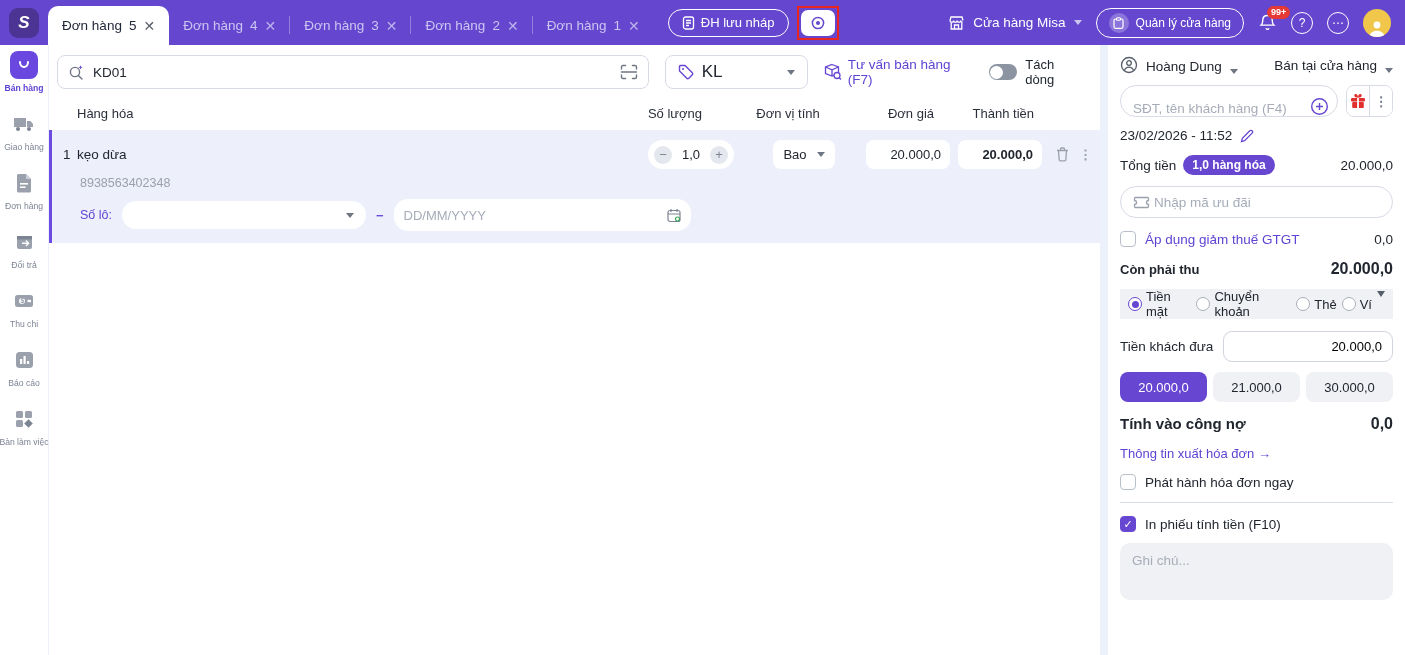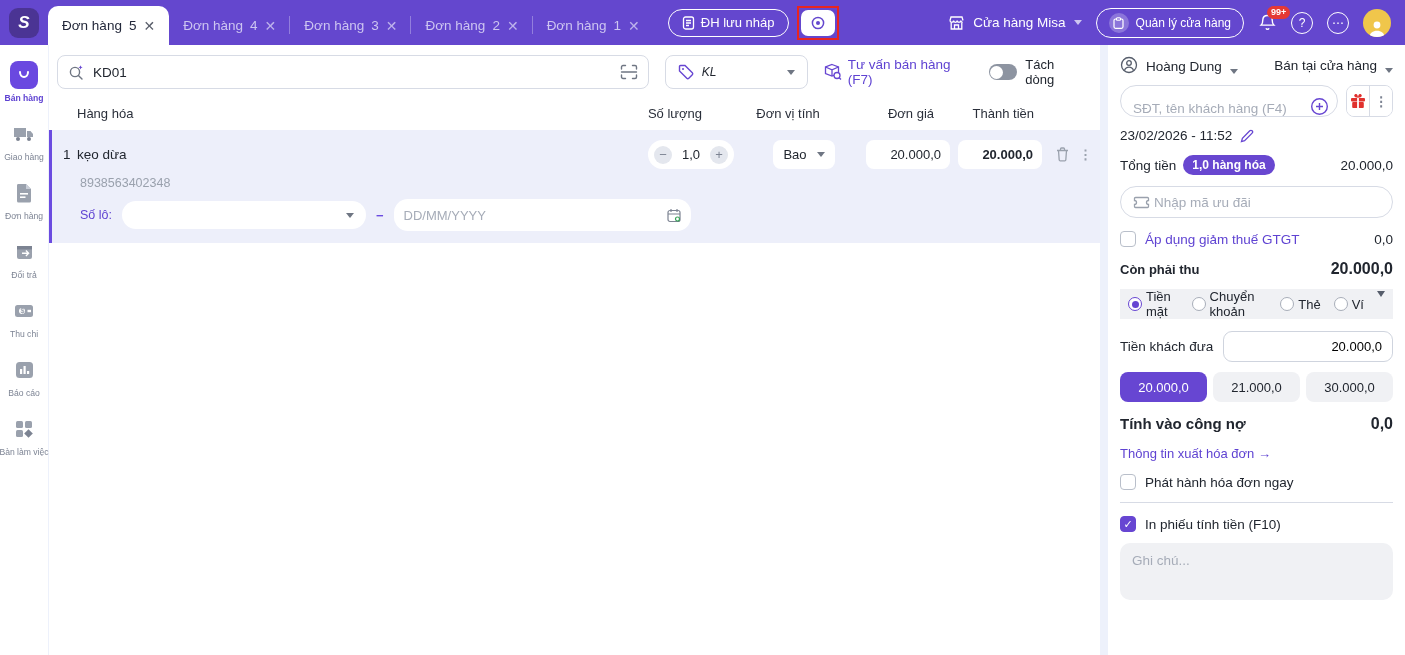--- a/index.html
+++ b/index.html
@@ -29,37 +29,37 @@
                 height:30px; padding:0 12px; font-size:12px; background:transparent; cursor:pointer; }
   .manage-btn .mb-ic { width:20px; height:20px; border-radius:50%; background:rgba(255,255,255,.25); display:flex; align-items:center; justify-content:center; }
   .bell-wrap { position:relative; cursor:pointer; }
   .badge { position:absolute; top:-7px; left:9px; background:#e53935; color:#fff; font-size:9px; font-weight:bold;
            border-radius:8px; padding:2px 4px; line-height:1; }
   .circ-ic { width:22px; height:22px; border:1.5px solid #fff; border-radius:50%; display:flex; align-items:center; justify-content:center; font-size:12px; cursor:pointer; }
   .avatar { width:28px; height:28px; border-radius:50%; background:#f0c64b; display:flex; align-items:flex-end; justify-content:center; overflow:hidden; cursor:pointer; }
 
   
   .page { display:flex; height:610px; }
-  .sidebar { width:48px; background:#fff; padding-top:10px; display:flex; flex-direction:column; align-items:center; gap:4px; }
+  .sidebar { width:48px; background:#fff; padding-top:0; display:flex; flex-direction:column; align-items:center; gap:4px; }
   .side-item { width:48px; display:flex; flex-direction:column; align-items:center; padding:6px 0 7px; cursor:pointer; color:#8b91a0; }
   .side-item .s-label { font-size:8.6px; margin-top:4px; color:#7d8494; white-space:nowrap; }
   .side-item.active { color:#fff; }
   .side-item.active .s-ic { background:#6a48e0; border-radius:8px; }
   .side-item .s-ic { width:28px; height:28px; display:flex; align-items:center; justify-content:center; }
   .side-item.active .s-label { color:#5f43d2; font-weight:bold; }
 
   .main { flex:1; background:#fff; margin-left:1px; display:flex; flex-direction:column; }
   .panel { width:297px; background:#fff; margin-left:8px; padding:11px 12px; overflow:hidden; }
 
   
   .m-toolbar { display:flex; align-items:center; padding:10px 8px 8px 8px; gap:16px; }
   .search-box { width:616px; height:34px; border:1px solid #d7dbe5; border-radius:8px; display:flex; align-items:center; padding:0 10px; gap:8px; }
   .search-box input { border:none; outline:none; flex:1; font-size:13.5px; color:#21262f; font-family:inherit; }
   .kl-select { width:148px; height:34px; border:1px solid #d7dbe5; border-radius:8px; display:flex; align-items:center; padding:0 12px; gap:8px; cursor:pointer; }
-  .kl-select .kl-label { flex:1; font-size:12px;font-style:italic; }
+  .kl-select .kl-label { flex:1; font-size:17px; }
   .caret-g { width:0; height:0; border-left:4px solid transparent; border-right:4px solid transparent; border-top:5px solid #6f7683; }
   .consult { display:flex; align-items:center; gap:6px; color:#5f43d2; font-size:13.5px; cursor:pointer; }
   .split-wrap { margin-left:auto; display:flex; align-items:center; gap:8px; padding-right:8px; }
   .toggle { width:30px; height:16px; border-radius:9px; background:#8d94a1; position:relative; cursor:pointer; }
   .toggle .knob { position:absolute; left:1.5px; top:1.5px; width:13px; height:13px; border-radius:50%; background:#fff; }
 
   
   .thead { display:flex; align-items:center; padding:9px 8px 9px 28px; font-size:13px; color:#2a2f3a; }
   .c-name { flex:1; }
   .c-qty { width:118px; text-align:center; }
@@ -107,21 +107,21 @@
   .voucher-input { margin-top:11px; height:32px; border:1px solid #d7dbe5; border-radius:16px; display:flex; align-items:center; gap:4px; padding:0 12px; }
   .voucher-input input { border:none; outline:none; flex:1; font-size:13.5px; font-family:inherit; }
   .p-vatrow { margin-top:13px; display:flex; align-items:center; gap:9px; font-size:13.5px; }
   .vat-link { color:#5f43d2; cursor:pointer; }
   .p-vatrow .v-val { margin-left:auto; }
   .checkbox { width:16px; height:16px; border:1.5px solid #b9bfca; border-radius:4px; background:#fff; cursor:pointer; flex:none; }
   .checkbox.checked { background:#6746d2; border-color:#6746d2; color:#fff; display:flex; align-items:center; justify-content:center; font-size:11px; }
   .p-duerow { margin-top:13px; display:flex; align-items:baseline; }
   .due-label { font-weight:bold; font-size:13px; }
   .due-val { margin-left:auto; font-weight:bold; font-size:16px; }
-  .pay-strip { margin-top:11px; background:#f0f1f4; height:30px; display:flex; align-items:center; gap:13px; padding:0 8px; font-size:13px; }
+  .pay-strip { margin-top:11px; background:#f0f1f4; height:30px; display:flex; align-items:center; gap:5px; padding:0 8px; font-size:13px; }
   .radio { width:14px; height:14px; border:1.5px solid #a8aeb9; border-radius:50%; background:#fff; flex:none; cursor:pointer; }
   .radio.sel { border-color:#6746d2; display:flex; align-items:center; justify-content:center; }
   .radio.sel::after { content:""; width:7px; height:7px; border-radius:50%; background:#6746d2; }
   .pay-item { display:flex; align-items:center; gap:4px; cursor:pointer; }
   .pay-caret { margin-left:auto; }
   .caret-d { width:0; height:0; border-left:4.5px solid transparent; border-right:4.5px solid transparent; border-top:6px solid #565d6b; }
   .p-cashrow { margin-top:12px; display:flex; align-items:center; font-size:13.5px; }
   .cash-input { margin-left:auto; width:170px; height:31px; border:1px solid #cfd4de; border-radius:9px; display:flex; align-items:center; }
   .cash-input input { border:none; outline:none; width:100%; text-align:right; padding:0 10px; font-size:13px; font-family:inherit; }
   .quick-row { margin-top:10px; display:flex; gap:6px; }

